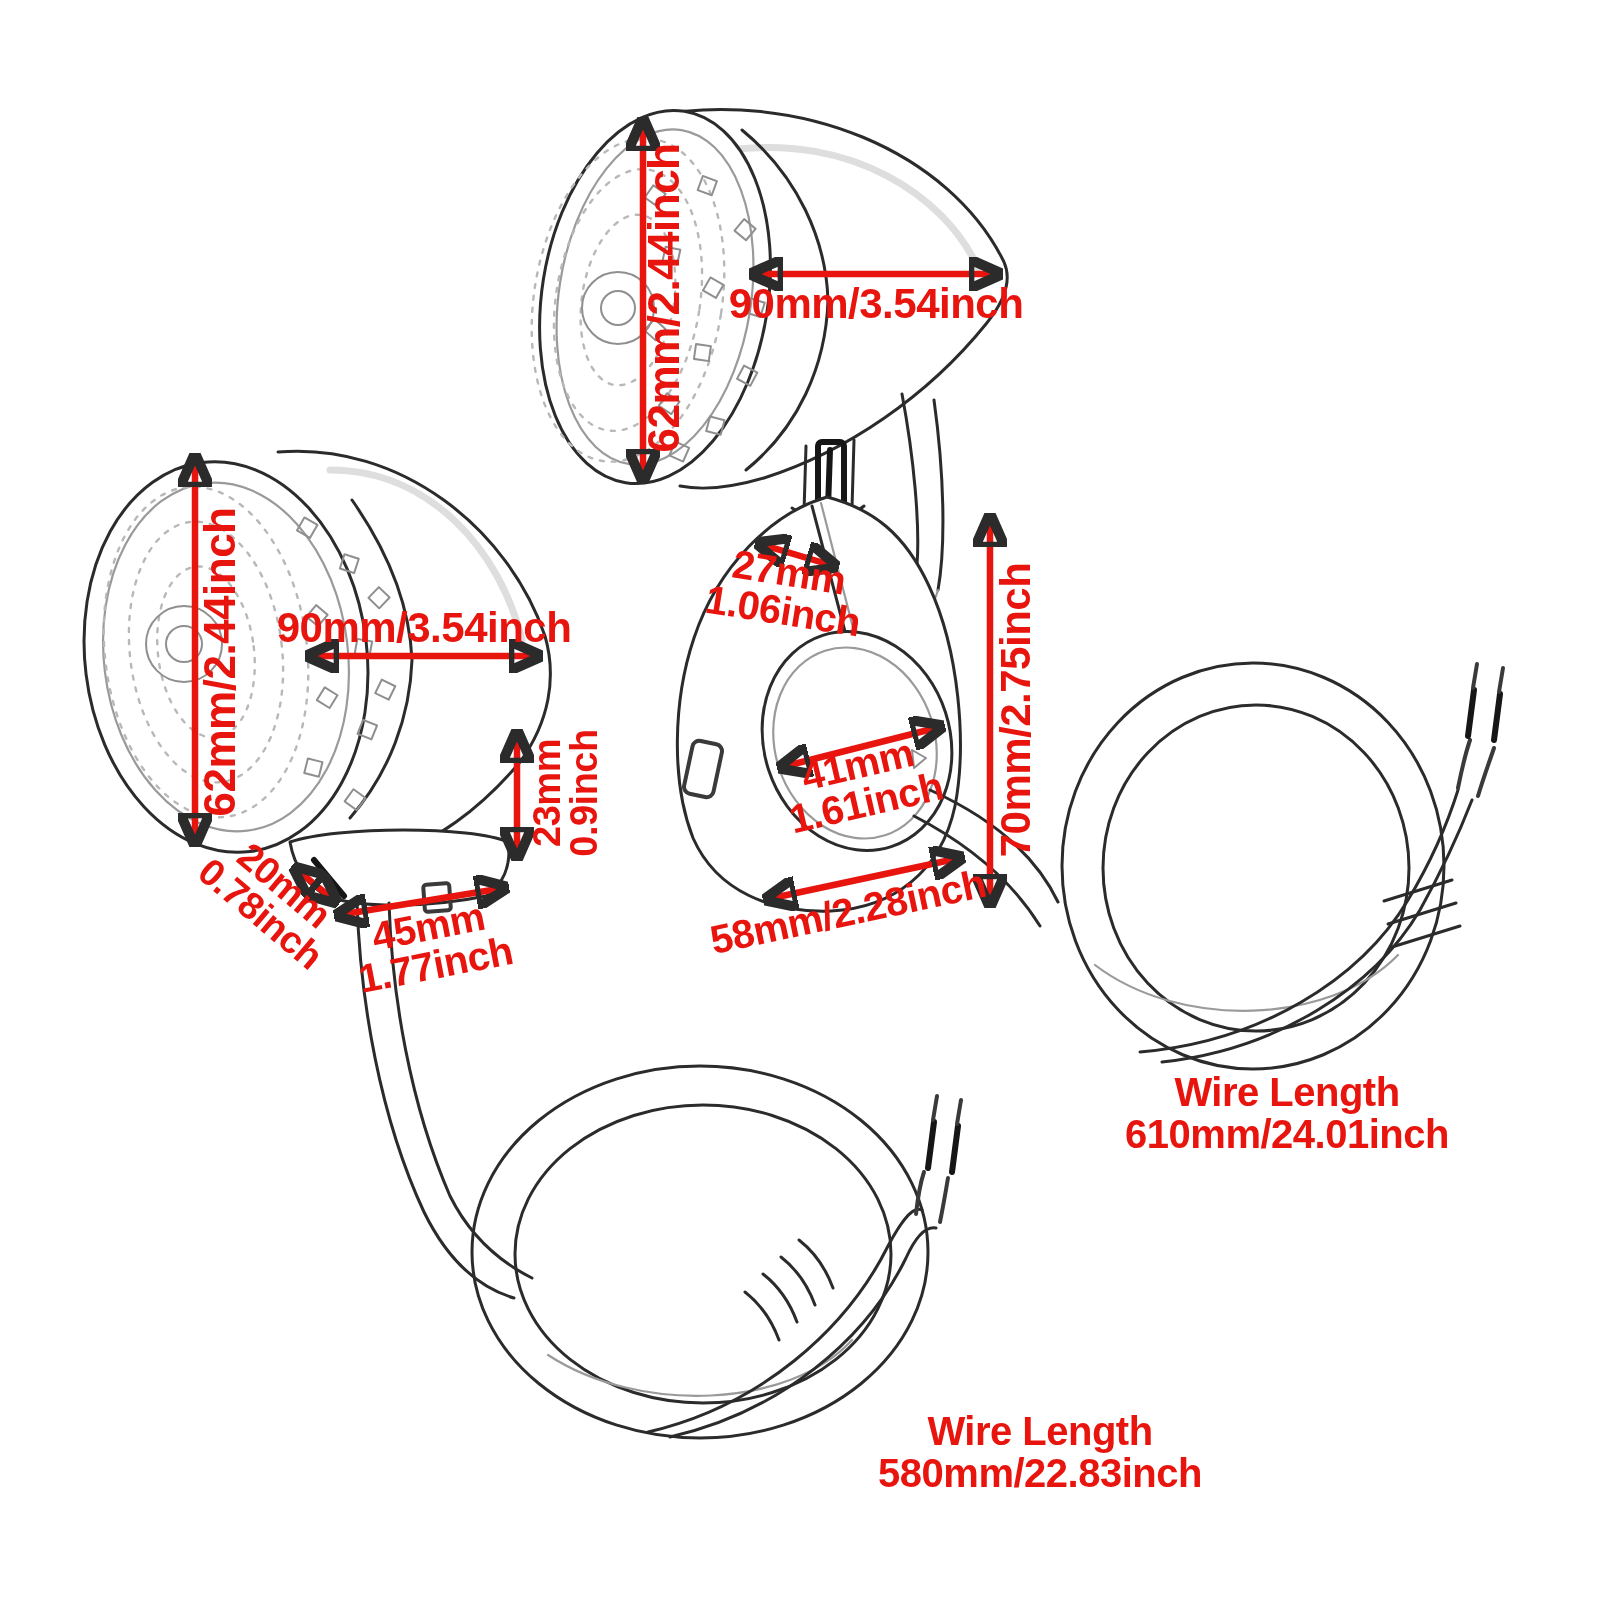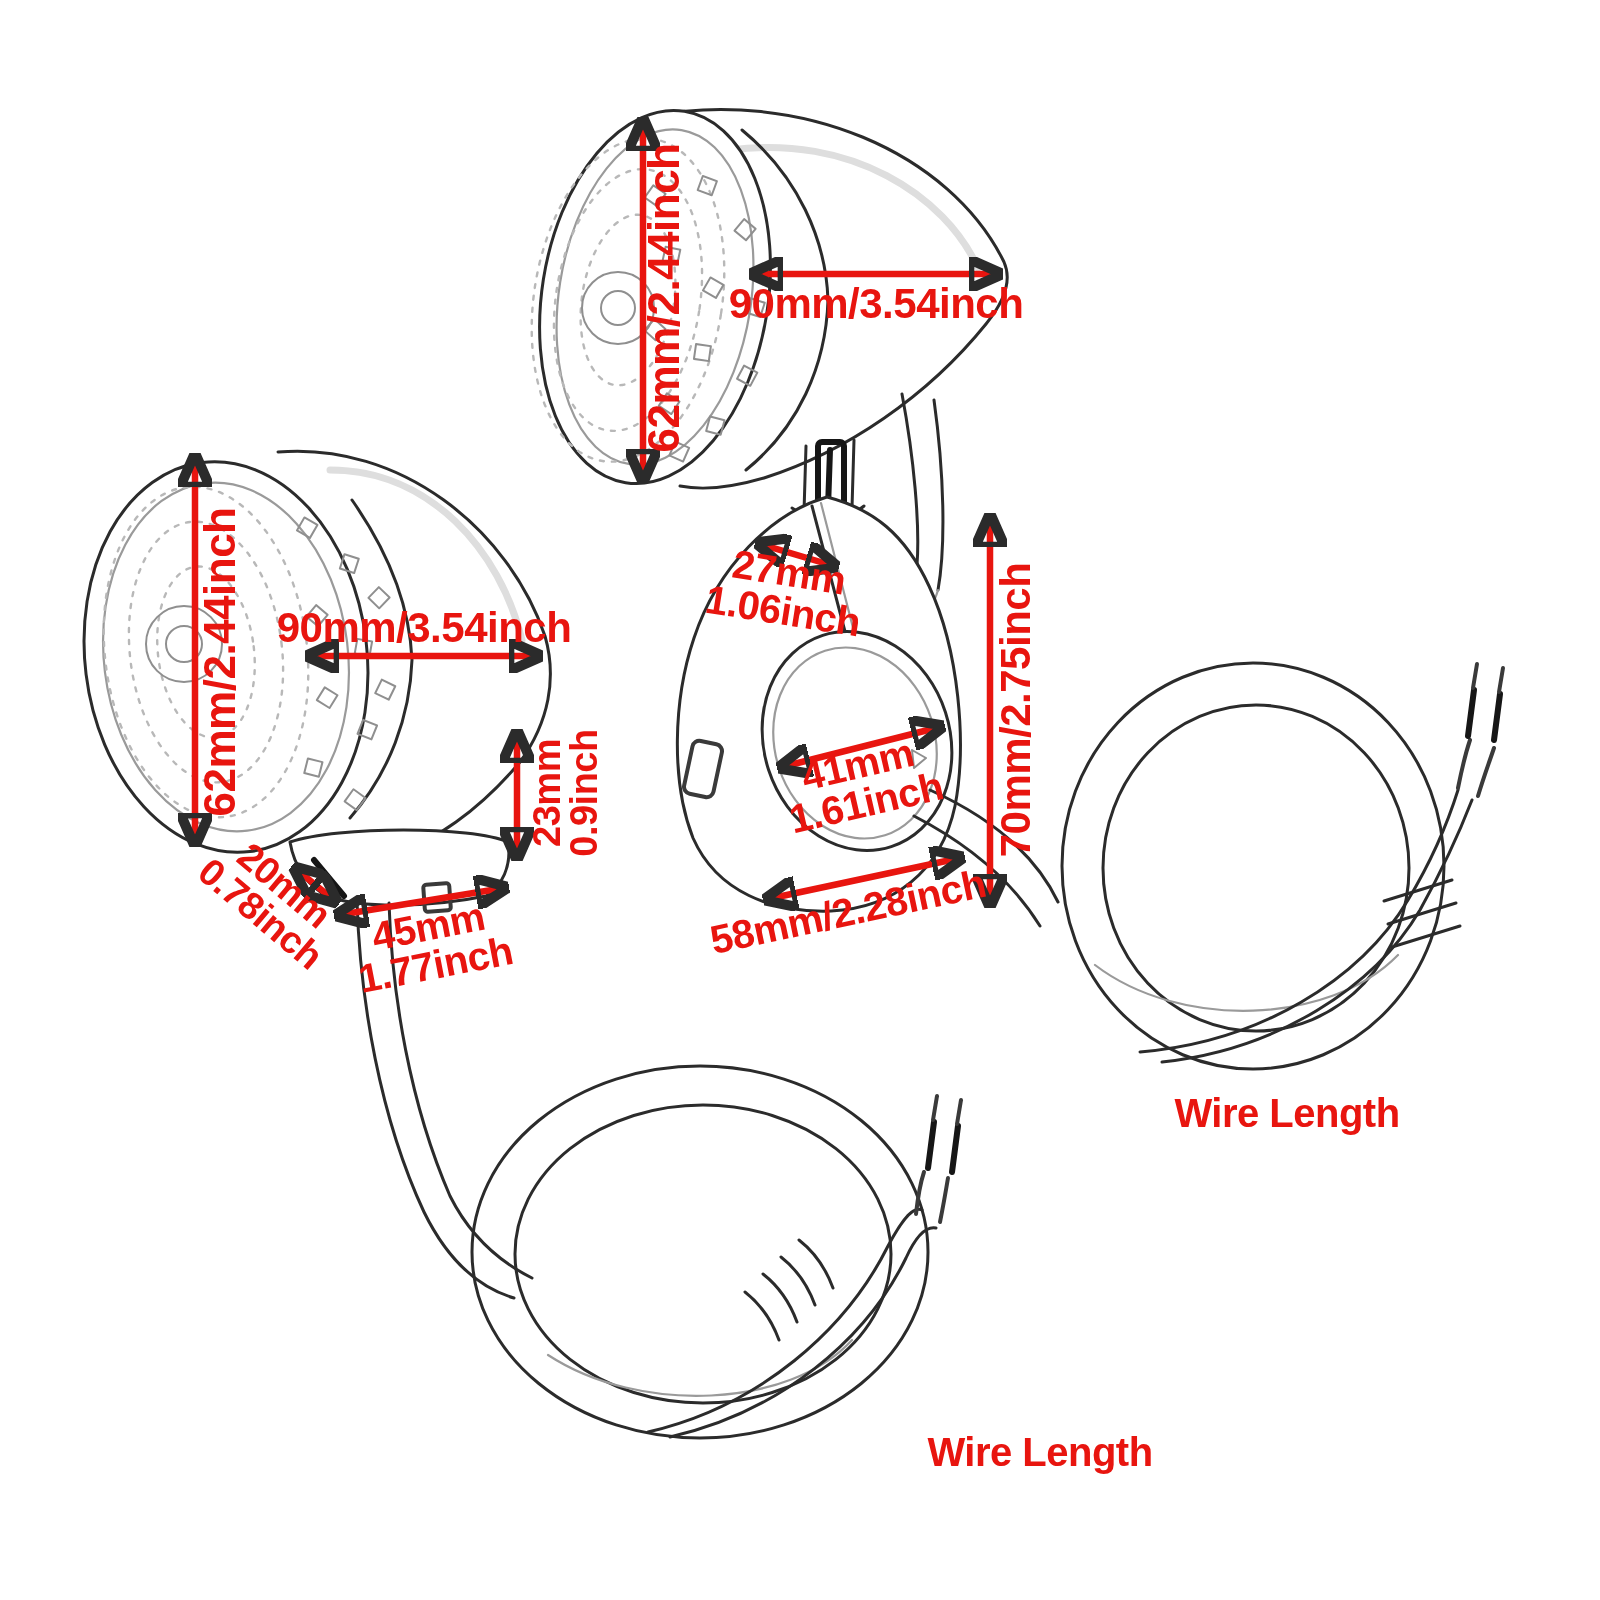--- a/index.html
+++ b/index.html
@@ -209,19 +209,21 @@
     <div>41mm</div>
     <div>1.61inch</div>
   </div>
 
   <div class="lbl" style="left:1016px; top:710px; font-size:42px; transform:translate(-50%,-50%) rotate(-90deg);">70mm/2.75inch</div>
 
   <div class="lbl" style="left:848px; top:912px; font-size:40px; transform:translate(-50%,-50%) rotate(-12deg);">58mm/2.28inch</div>
 
   <div class="lbl" style="left:1287px; top:1113px; font-size:40px; line-height:1.05; transform:translate(-50%,-50%);">
     <div>Wire Length</div>
+    <div>610mm/24.01inch</div>
   </div>
 
   <div class="lbl" style="left:1040px; top:1452px; font-size:40px; line-height:1.05; transform:translate(-50%,-50%);">
     <div>Wire Length</div>
+    <div>580mm/22.83inch</div>
   </div>
 
 </div>
 
 </body></html>

